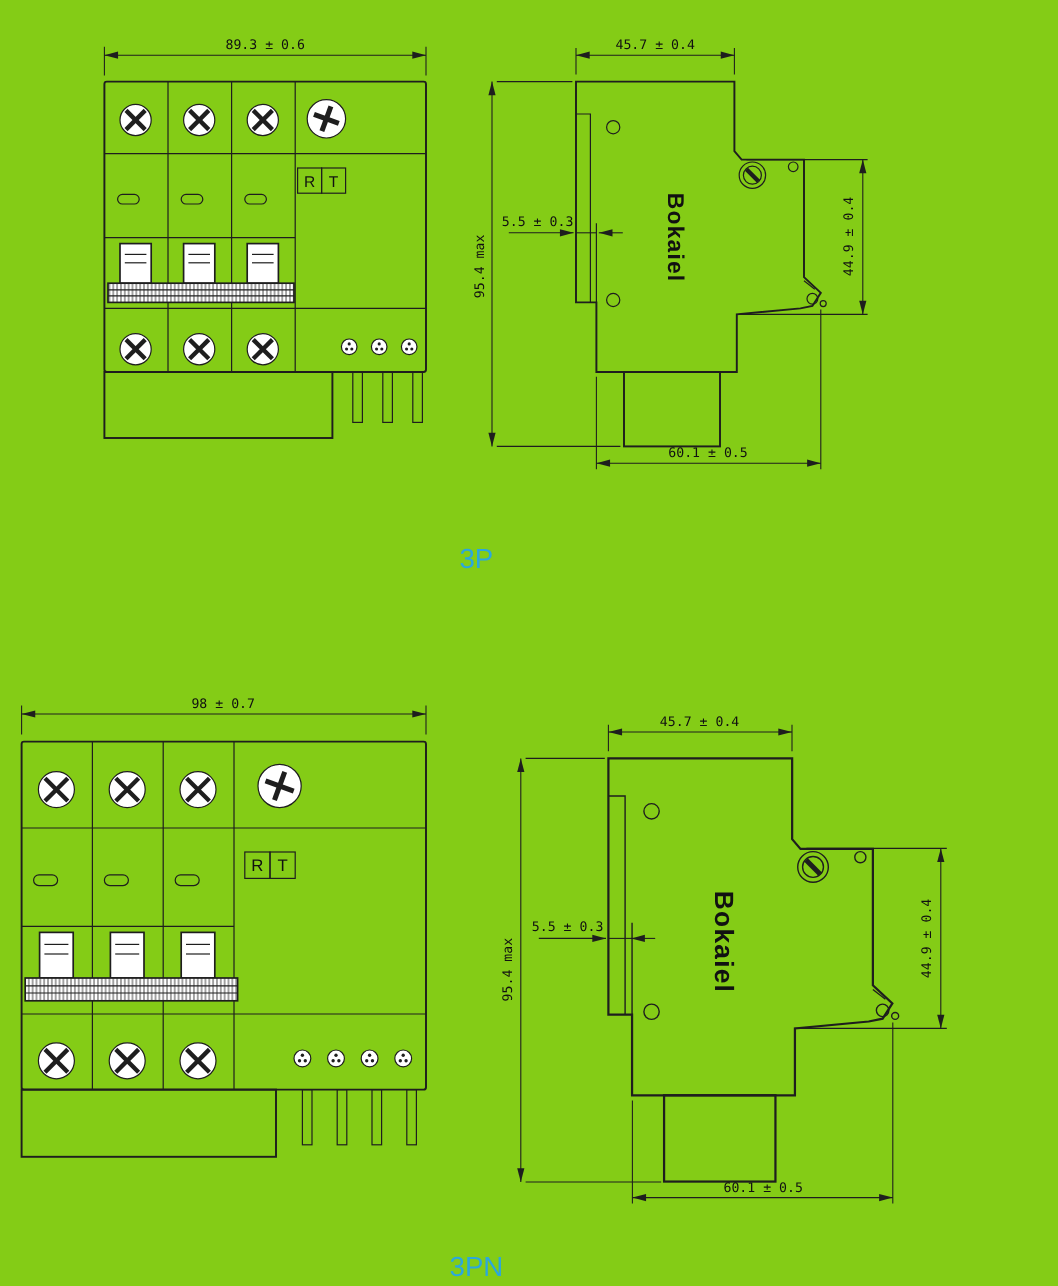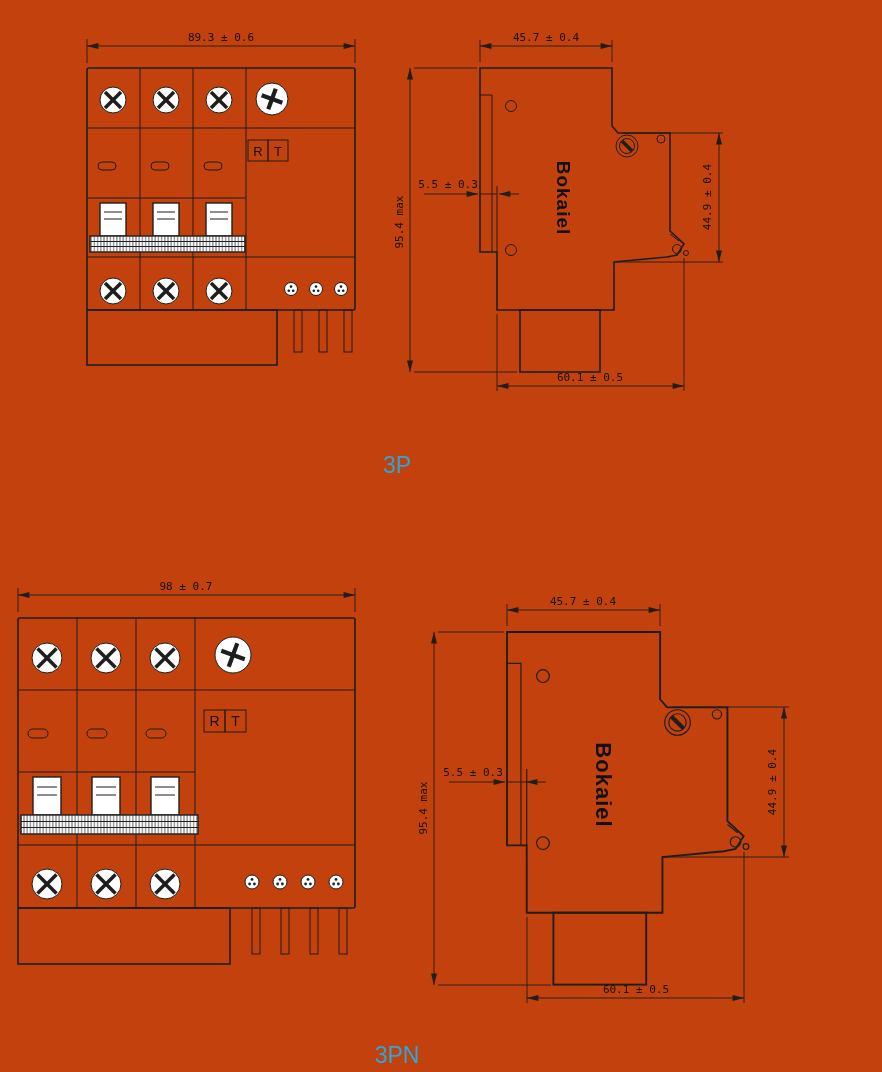--- a/index.html
+++ b/index.html
@@ -1,16 +1,16 @@
 <!DOCTYPE html>
 <html><head>
 <meta charset="utf-8">
 <style>
   html,body { margin:0; padding:0; background:#ffffff; }
-  .page { position:relative; width:882px; height:1072px; background:#c2410c; overflow:hidden;
+  .page { position:relative; width:882px; height:1072px; background:#84cc16; overflow:hidden;
           font-family:"Liberation Sans", sans-serif; }
   svg { display:block; }
   
   .s16 { stroke:#1e1e1e; stroke-width:1.6; fill:none; }
   .s14 { stroke:#1e1e1e; stroke-width:1.4; fill:none; }
   .s1  { stroke:#1e1e1e; stroke-width:1;   fill:none; }
   .slot  { stroke:#1e1e1e; stroke-width:3.6; fill:none; }
   .slot4 { stroke:#1e1e1e; stroke-width:4.2; fill:none; }
   .dimln { stroke:#1e1e1e; stroke-width:0.9; fill:none; }
   .white { fill:#ffffff; }

